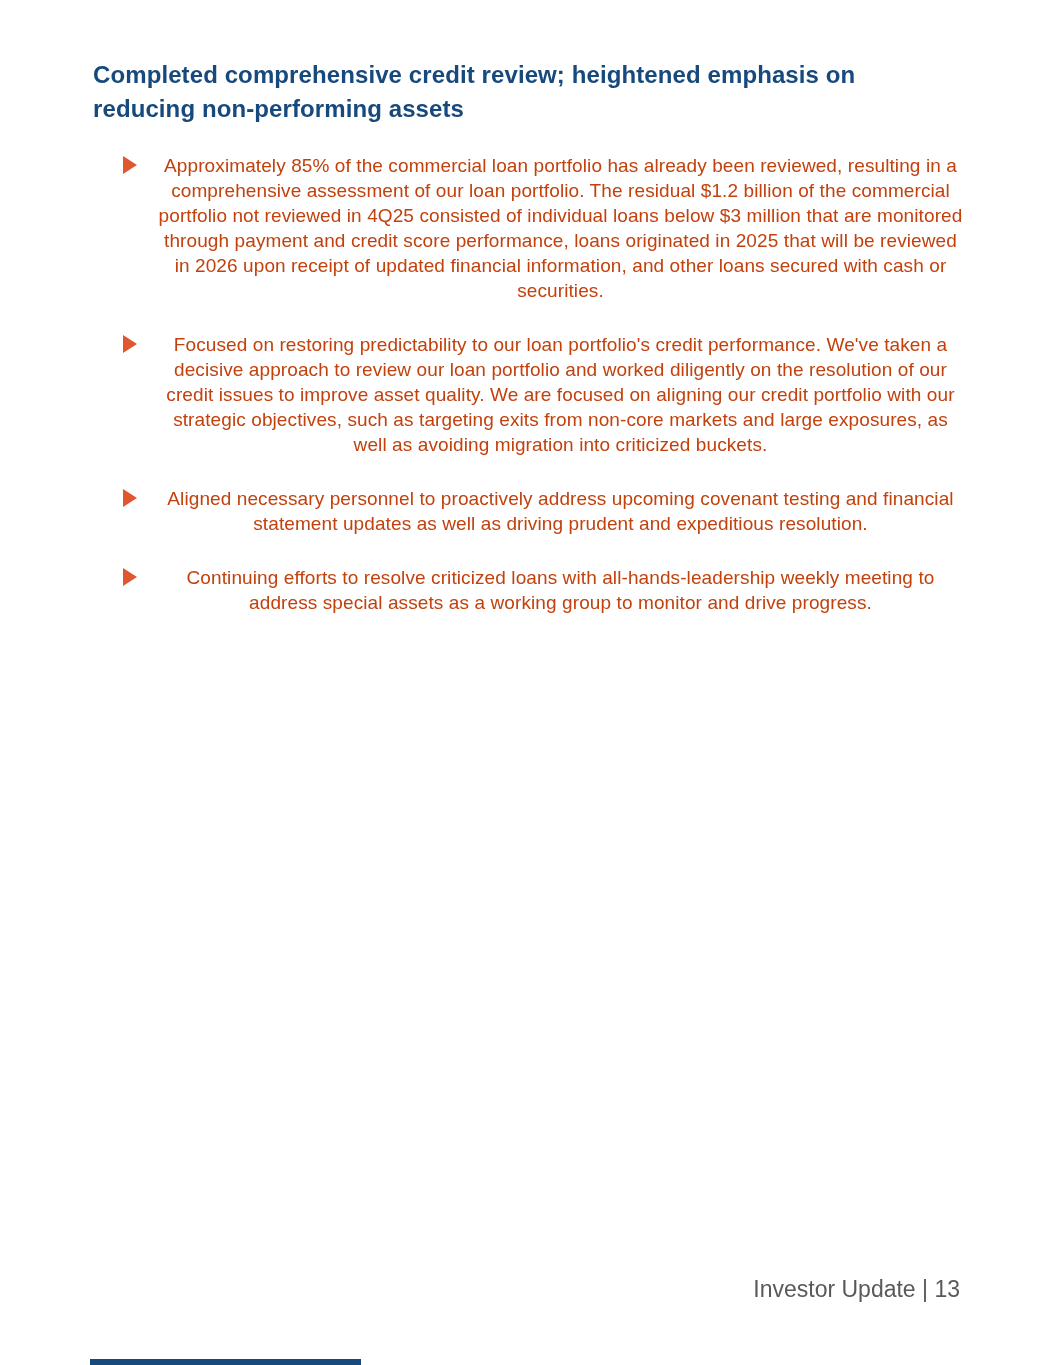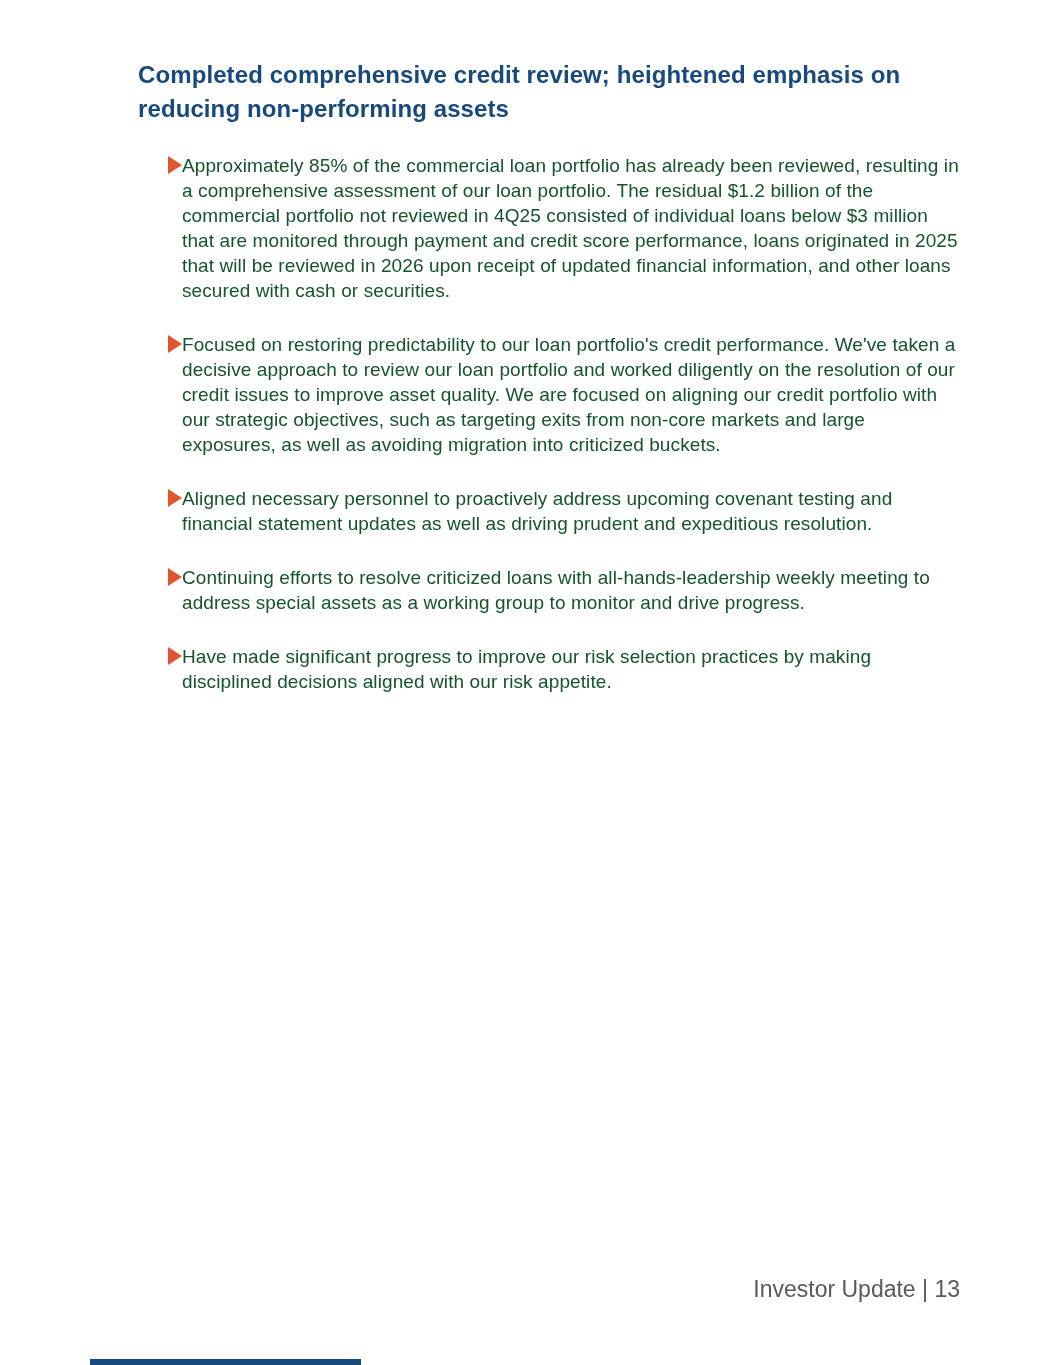--- a/index.html
+++ b/index.html
@@ -9,21 +9,20 @@
     width: 1055px;
     height: 1365px;
     position: relative;
     overflow: hidden;
   }
   .page {
     position: relative;
     width: 1055px;
     height: 1365px;
     background: #ffffff;
-    padding-left: 45px;
   }
   .title {
     padding: 58px 92px 0 93px;
     color: #17497d;
     font-size: 24px;
     font-weight: 700;
     line-height: 34px;
     letter-spacing: 0.1px;
   }
   .bullets {
@@ -39,25 +38,27 @@
   .tri {
     flex: 0 0 auto;
     width: 0;
     height: 0;
     border-left: 14px solid #e0572f;
     border-top: 9px solid transparent;
     border-bottom: 9px solid transparent;
     margin-top: 3px;
   }
   .btxt {
+    margin-left: 21px;
     max-width: 806px;
-    color: #14532d;
+    color: #c2410c;
     font-size: 19px;
     line-height: 25px;
     letter-spacing: 0.1px;
+    text-align: center;
   }
   .footer {
     position: absolute;
     top: 1278px;
     right: 95px;
     color: #595959;
     font-size: 23px;
     line-height: 22px;
   }
   .accent-bar {
@@ -91,24 +92,20 @@
     <div class="bullet">
       <span class="tri"></span>
       <p class="btxt">Aligned necessary personnel to proactively address upcoming covenant testing and financial statement updates as well as driving prudent and expeditious resolution.</p>
     </div>
 
     <div class="bullet">
       <span class="tri"></span>
       <p class="btxt">Continuing efforts to resolve criticized loans with all-hands-leadership weekly meeting to address special assets as a working group to monitor and drive progress.</p>
     </div>
 
-    <div class="bullet">
-      <span class="tri"></span>
-      <p class="btxt">Have made significant progress to improve our risk selection practices by making disciplined decisions aligned with our risk appetite.</p>
-    </div>
 
 
   </div>
 
   <div class="footer">Investor Update | 13</div>
 
   <div class="accent-bar"></div>
 
 </div>
 

